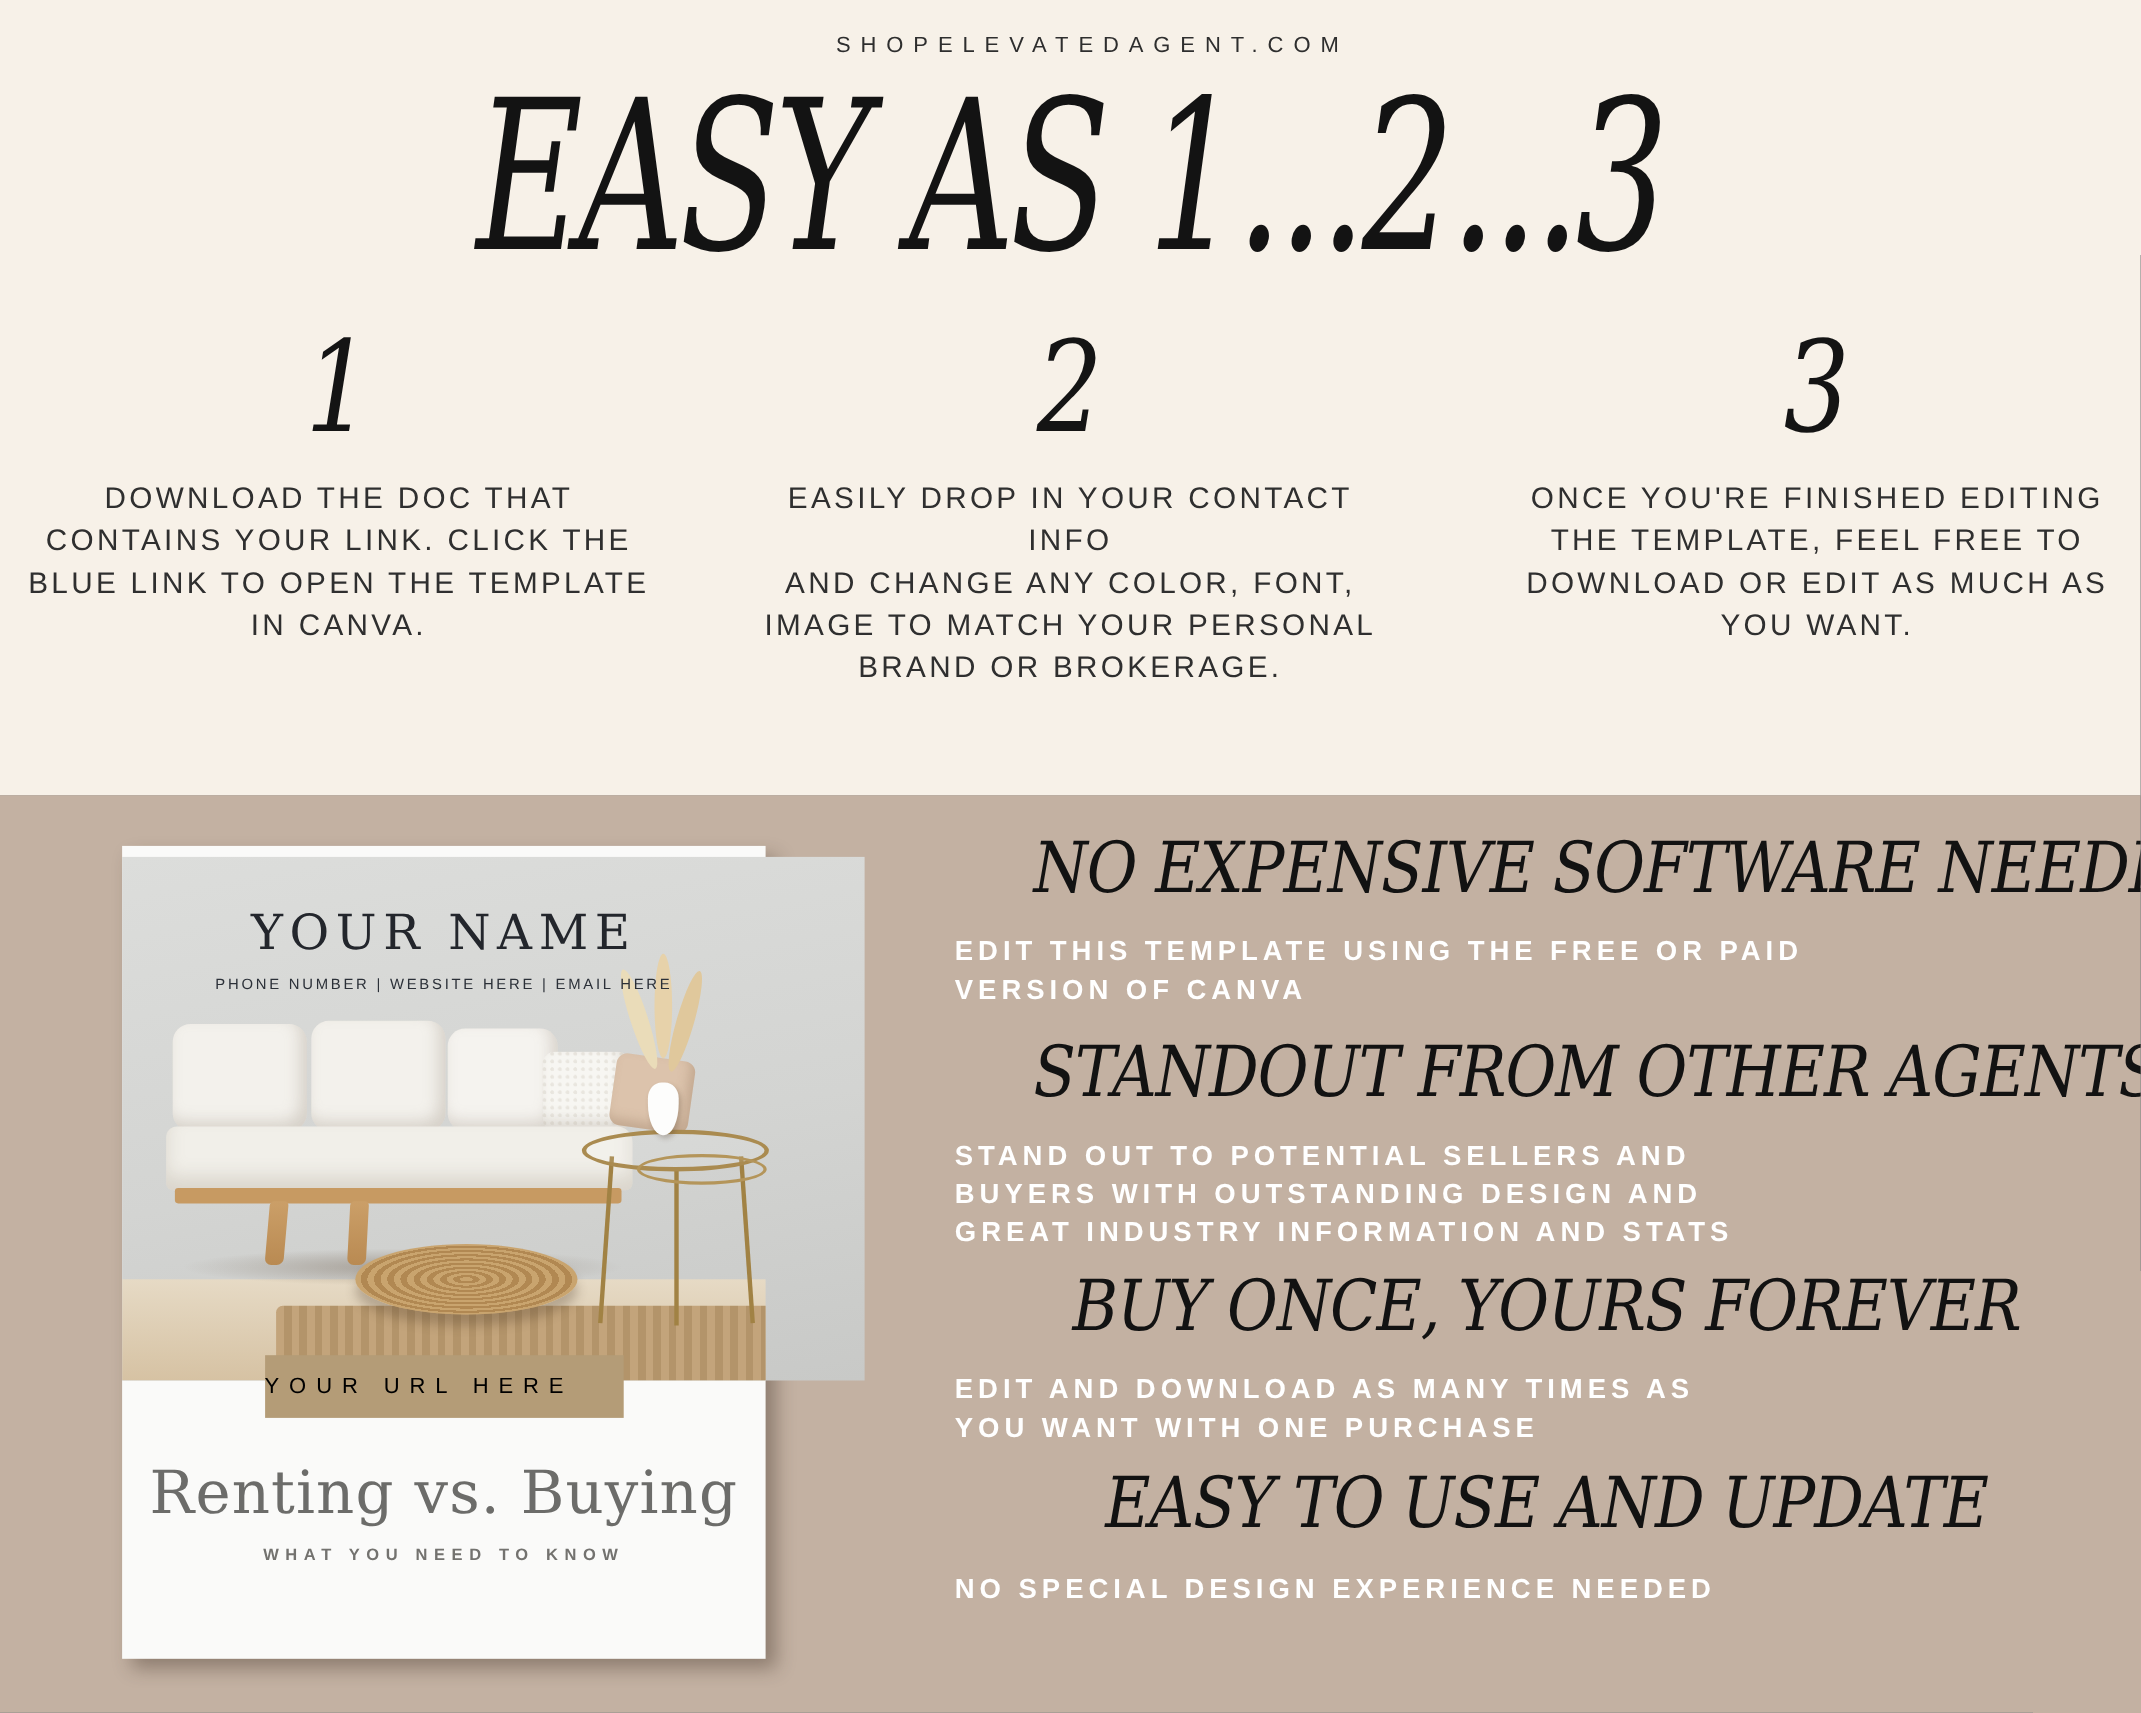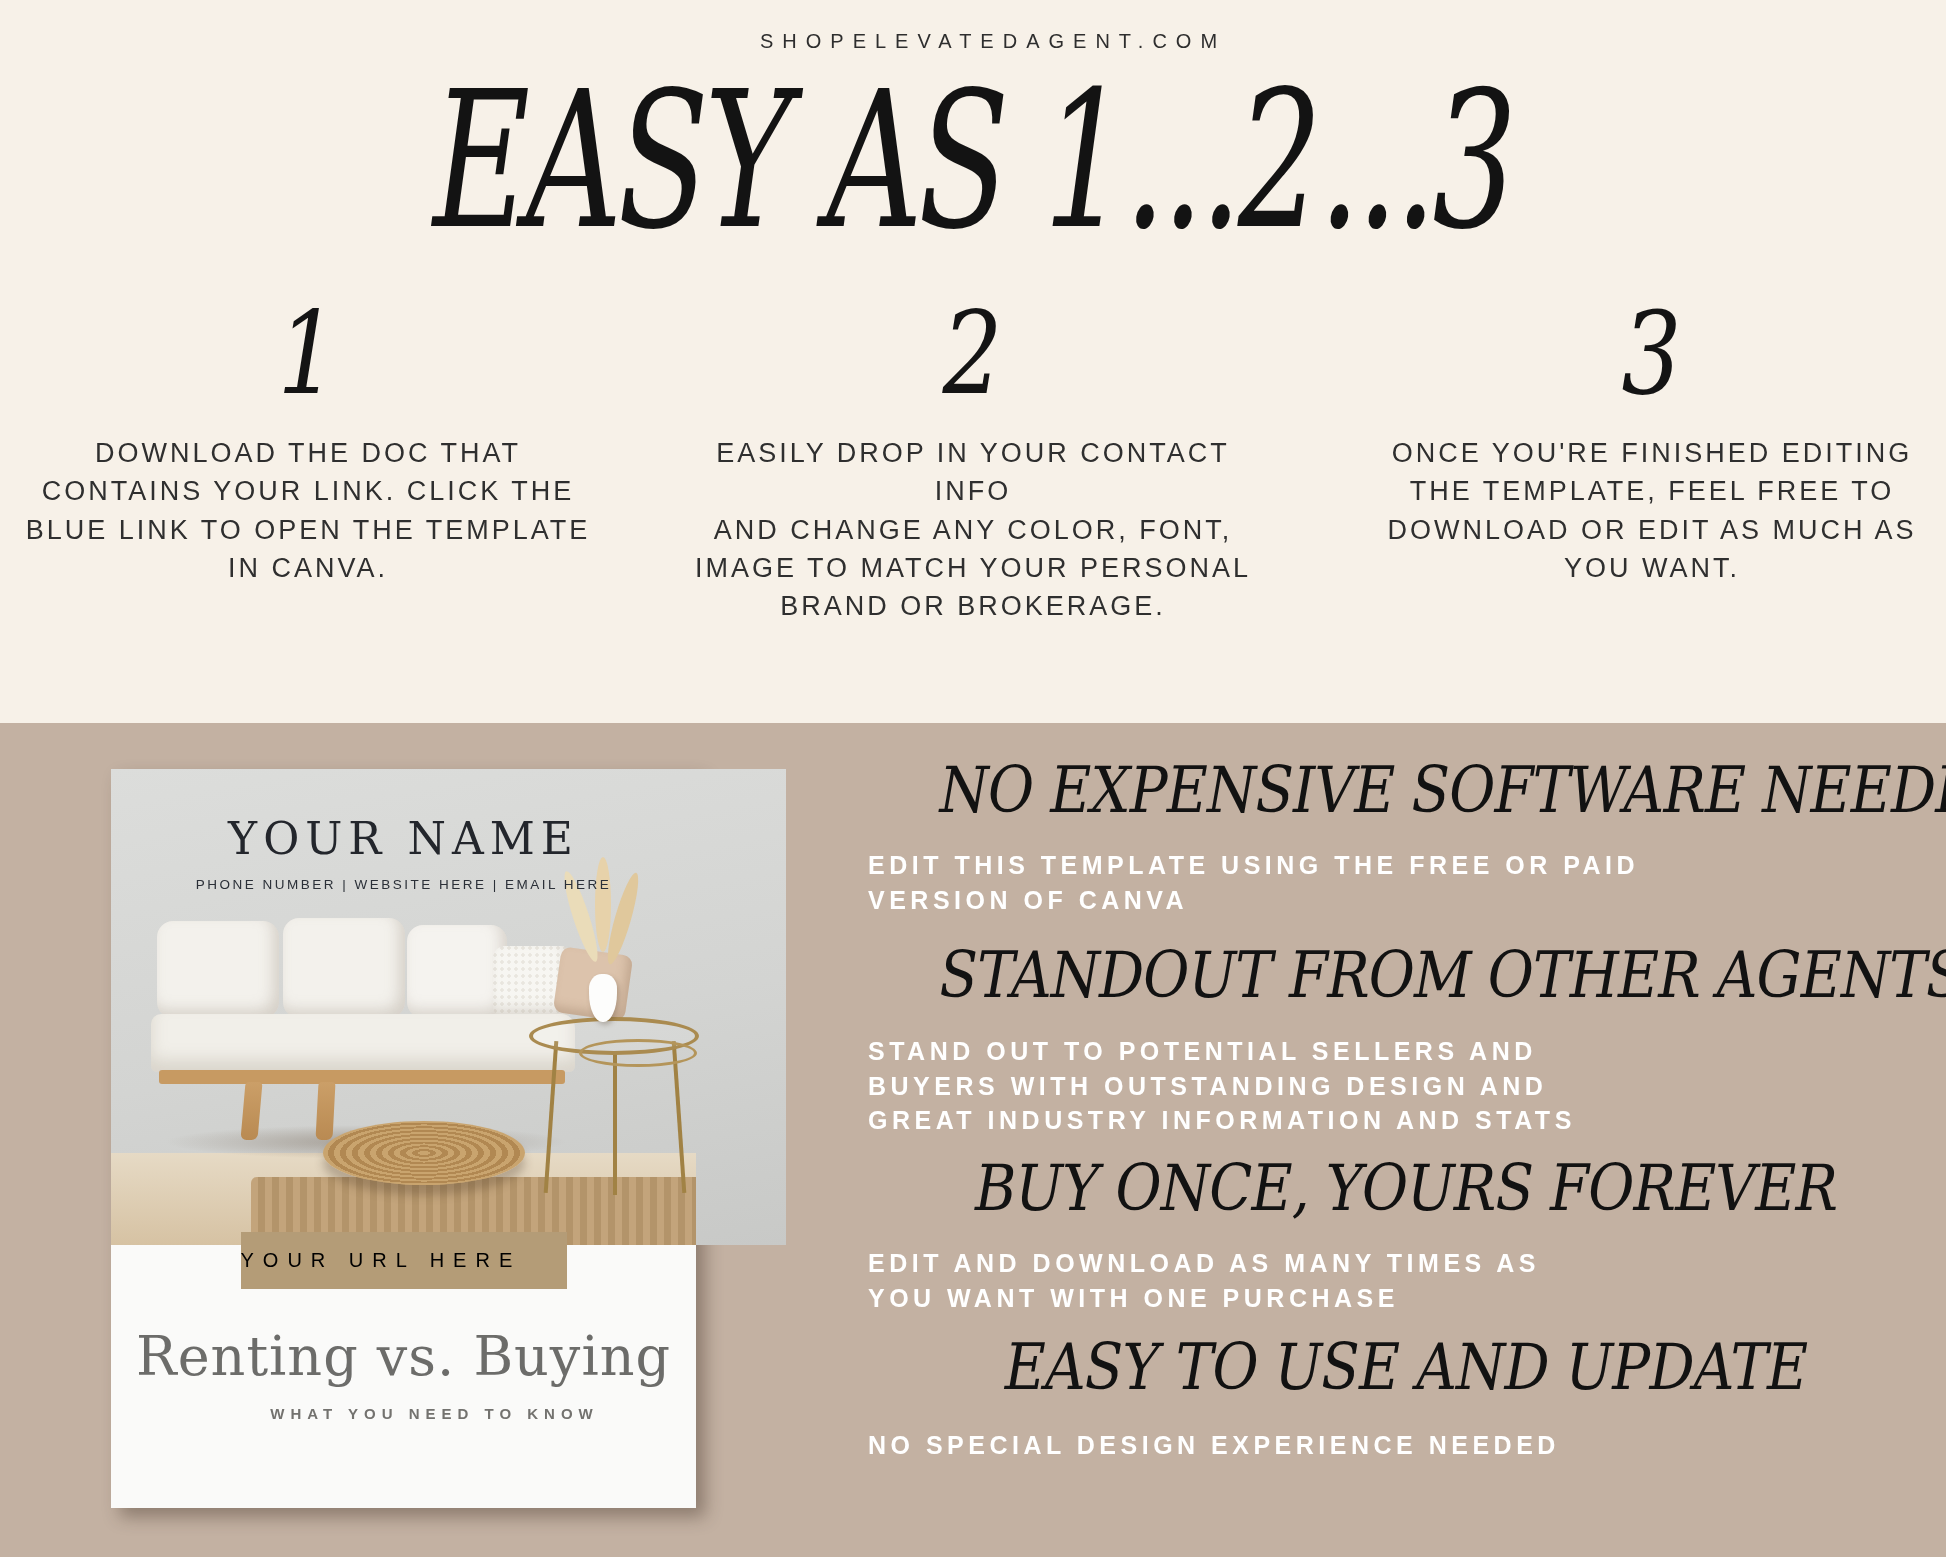--- a/index.html
+++ b/index.html
@@ -22,21 +22,21 @@
   .step-1{left:8px;} .step-2{left:673px;} .step-3{left:1352px;}
   .step-number{font-family:"DejaVu Serif",serif;font-style:italic;font-size:115px;
                line-height:1;color:#141414;display:inline-block;
                transform:scaleX(.82);transform-origin:50% 50%;}
   .step-text{margin-top:23px;font-size:27px;letter-spacing:3px;line-height:1.42;
              color:#2f2f2f;}
 
   
   .mockup-card{position:absolute;left:111px;top:769px;width:585px;height:739px;
                background:#fafaf9;box-shadow:9px 9px 16px rgba(55,40,30,.38);}
-  .mockup-photo{position:absolute;left:0;top:0;width:675px;height:476px;overflow:hidden;
+  .mockup-photo{position:absolute;left:0;top:10px;width:675px;height:476px;overflow:hidden;
                 background:linear-gradient(170deg,#dcdddb 0%,#d3d4d2 55%,#c8c9c7 100%);}
   .photo-floor{position:absolute;left:0;bottom:0;width:585px;height:92px;
                background:linear-gradient(#e6dac5,#d6c2a3);}
   .photo-rug{position:absolute;left:140px;bottom:0;width:445px;height:68px;border-radius:6px 0 0 0;
              background:repeating-linear-gradient(90deg,#c3a47b 0 7px,#b3946a 7px 14px);}
   .sofa-shadow{position:absolute;left:55px;top:356px;width:400px;height:34px;border-radius:50%;
                background:radial-gradient(closest-side,rgba(90,70,50,.35),rgba(90,70,50,0));}
   .sofa-pillow{position:absolute;background:#f3f1ec;border-radius:16px;
                box-shadow:inset -6px -8px 14px rgba(160,150,135,.35);}
   .pillow-1{left:46px;top:152px;width:122px;height:97px;}
@@ -77,21 +77,21 @@
                color:#23262c;}
   .mockup-contact{position:absolute;left:0;top:108px;width:585px;text-align:center;
                   font-size:13.5px;font-weight:400;letter-spacing:2.5px;color:#2b3038;}
   .mockup-url-btn{position:absolute;left:50%;transform:translateX(-50%);top:463px;
                   width:326px;height:57px;background:#b49c77;color:#000000;
                   font-size:20px;letter-spacing:9px;text-align:left;line-height:57px;}
   .mockup-headline{position:absolute;left:0;top:556px;width:585px;text-align:center;
                    font-family:"DejaVu Serif",serif;font-size:54px;letter-spacing:1px;
                    color:#6c6c6a;}
   .mockup-subheadline{position:absolute;left:0;top:636px;width:585px;text-align:center;
-                      font-size:15px;font-weight:600;letter-spacing:6px;color:#73726f;padding-left:31px;}
+                      font-size:15px;font-weight:600;letter-spacing:6px;color:#73726f;}
 
   
   .benefit-heading{position:absolute;left:876px;width:1060px;text-align:center;
                    font-family:"DejaVu Serif",serif;font-style:italic;font-weight:500;
                    font-size:64px;line-height:1;color:#121212;white-space:nowrap;
                    transform:scaleX(.88);transform-origin:50% 50%;letter-spacing:-1px;}
   .benefit-text{position:absolute;left:868px;width:1060px;
                 font-size:25px;font-weight:700;letter-spacing:4.5px;line-height:1.38;
                 color:#ffffff;}
   .bh-1{top:758px;} .bt-1{top:848px;}

